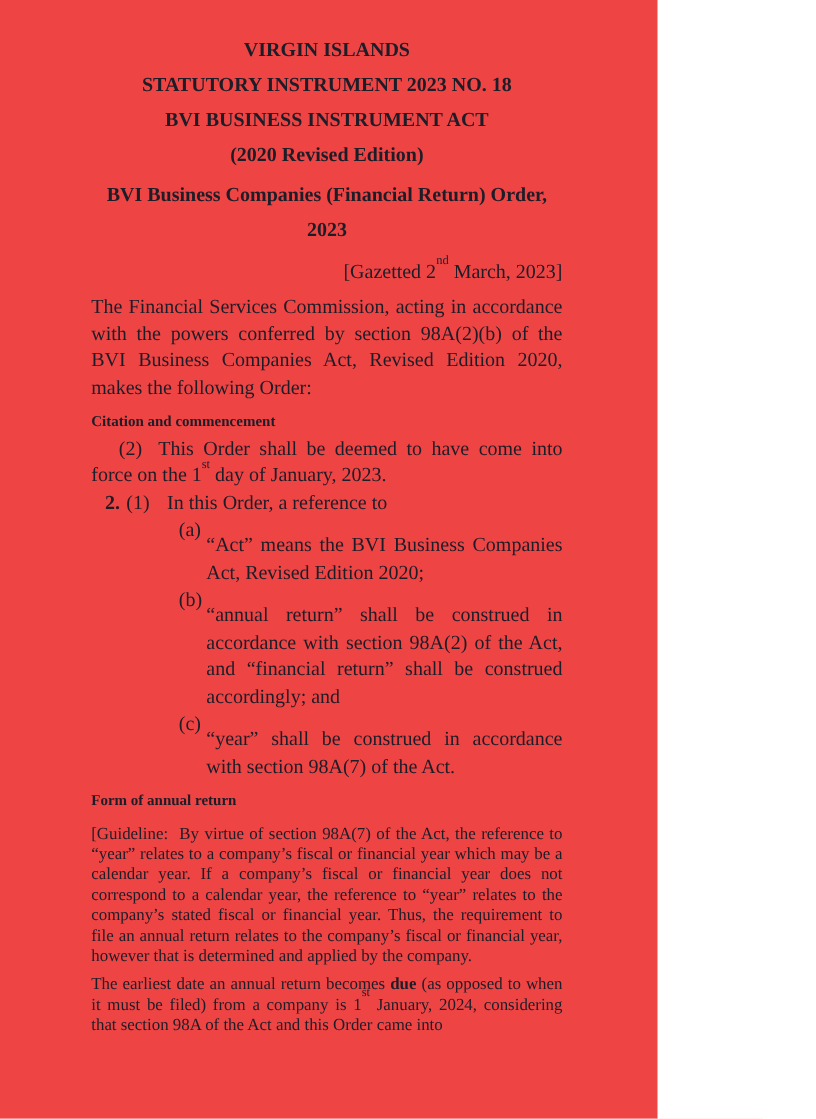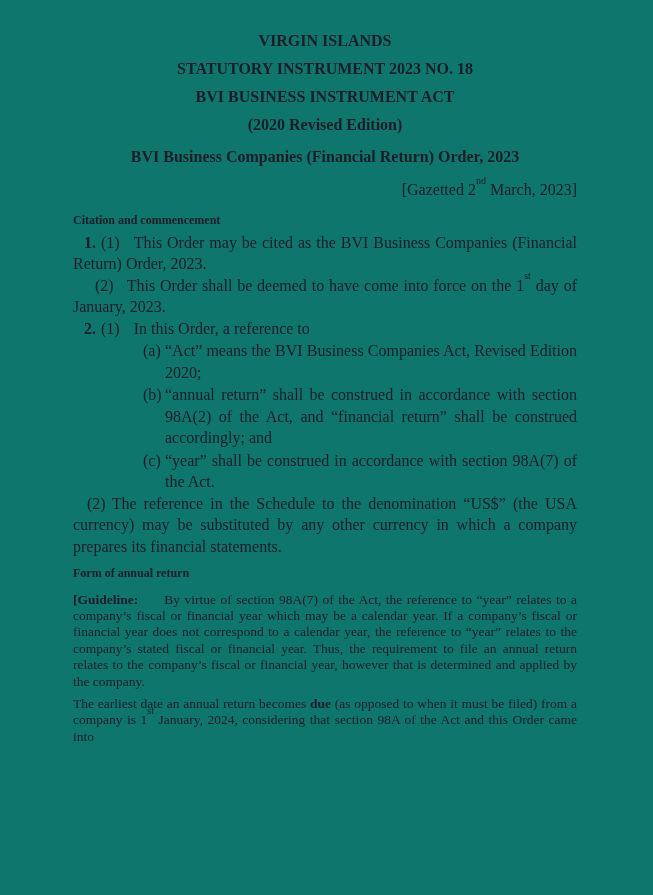--- a/index.html
+++ b/index.html
@@ -1,22 +1,22 @@
 <!DOCTYPE html>
 <html><head>
 <meta charset="utf-8">
 <style>
   html, body { margin: 0; padding: 0; background: #ffffff; }
   .page {
     position: relative;
-    width: 653px;
+    width: 526px;
     height: 895px;
     box-sizing: border-box;
     padding: 27px 76px 16px 73px;
-    background: #0f766e;
+    background: #ef4444;
     color: #1d1d28;
     font-family: "Liberation Serif", "DejaVu Serif", serif;
     font-size: 16px;
     display: flex;
     flex-direction: column;
     overflow: hidden;
   }
   .title-line {
     text-align: center;
     font-weight: bold;
@@ -53,29 +53,29 @@
   .sub-p .sub-label { margin-right: 13px; }
   .sub-p-tight { text-indent: 14px; }
   .sub-p-tight .sub-label { margin-right: 6px; }
   .item {
     display: flex;
     margin-left: 70px;
     margin-top: 1px;
     line-height: 21.5px;
   }
   .item-label { flex: 0 0 22px; }
-  .item-text { flex: 1; text-align: justify; }
+  .item-text { flex: 1; text-align: justify; margin-top: 12px; }
   .guideline {
     font-size: 13.5px;
     line-height: 16.4px;
     text-align: justify;
     margin-top: 7px;
   }
   .guideline-2 { margin-top: 6px; }
-  .gl-label { margin-right: 26px; font-weight: bold; }
+  .gl-label { margin-right: 9px; }
   .b { font-weight: bold; }
   sup.ss {
     font-size: 10px;
     line-height: 0;
     position: relative;
     top: -5px;
   }
 </style>
 </head>
 <body>
@@ -84,41 +84,40 @@
 
   <div>
     <div class="title-line">VIRGIN ISLANDS</div>
     <div class="title-line">STATUTORY INSTRUMENT 2023 NO. 18</div>
     <div class="title-line">BVI BUSINESS INSTRUMENT ACT</div>
     <div class="title-line">(2020 Revised Edition)</div>
     <div class="order-title">BVI Business Companies (Financial Return) Order, 2023</div>
     <div class="gazetted"><span>[Gazetted 2</span><sup class="ss">nd</sup><span> March, 2023]</span></div>
   </div>
 
+  <p class="body-p intro">The Financial Services Commission, acting in accordance with the powers conferred by section 98A(2)(b) of the BVI Business Companies Act, Revised Edition 2020, makes the following Order:</p>
 
   <h2 class="sec-heading">Citation and commencement</h2>
-  <p class="body-p num-p"><span class="num">1.</span><span class="sub-after-num">(1)</span><span class="wide-gap">This Order may be cited as the BVI Business Companies (Financial Return) Order, 2023.</span></p>
   <p class="body-p sub-p"><span class="sub-label">(2)</span><span>This Order shall be deemed to have come into force on the 1</span><sup class="ss">st</sup><span> day of January, 2023.</span></p>
 
   <p class="body-p num-p"><span class="num">2.</span><span class="sub-after-num">(1)</span><span class="wide-gap">In this Order, a reference to</span></p>
 
   <div class="item">
     <span class="item-label">(a)</span>
     <span class="item-text">“Act” means the BVI Business Companies Act, Revised Edition 2020;</span>
   </div>
   <div class="item">
     <span class="item-label">(b)</span>
     <span class="item-text">“annual return” shall be construed in accordance with section 98A(2) of the Act, and “financial return” shall be construed accordingly; and</span>
   </div>
   <div class="item">
     <span class="item-label">(c)</span>
     <span class="item-text">“year” shall be construed in accordance with section 98A(7) of the Act.</span>
   </div>
 
-  <p class="body-p sub-p-tight"><span class="sub-label">(2)</span><span>The reference in the Schedule to the denomination “US$” (the USA currency) may be substituted by any other currency in which a company prepares its financial statements.</span></p>
 
   <h2 class="sec-heading">Form of annual return</h2>
 
   <p class="guideline"><span class="gl-label">[Guideline:</span><span>By virtue of section 98A(7) of the Act, the reference to “year” relates to a company’s fiscal or financial year which may be a calendar year. If a company’s fiscal or financial year does not correspond to a calendar year, the reference to “year” relates to the company’s stated fiscal or financial year. Thus, the requirement to file an annual return relates to the company’s fiscal or financial year, however that is determined and applied by the company.</span></p>
 
   <p class="guideline guideline-2"><span>The earliest date an annual return becomes </span><span class="b">due</span><span> (as opposed to when it must be filed) from a company is 1</span><sup class="ss">st</sup><span> January, 2024, considering that section 98A of the Act and this Order came into</span></p>
 
 </div>
 
 </body></html>

